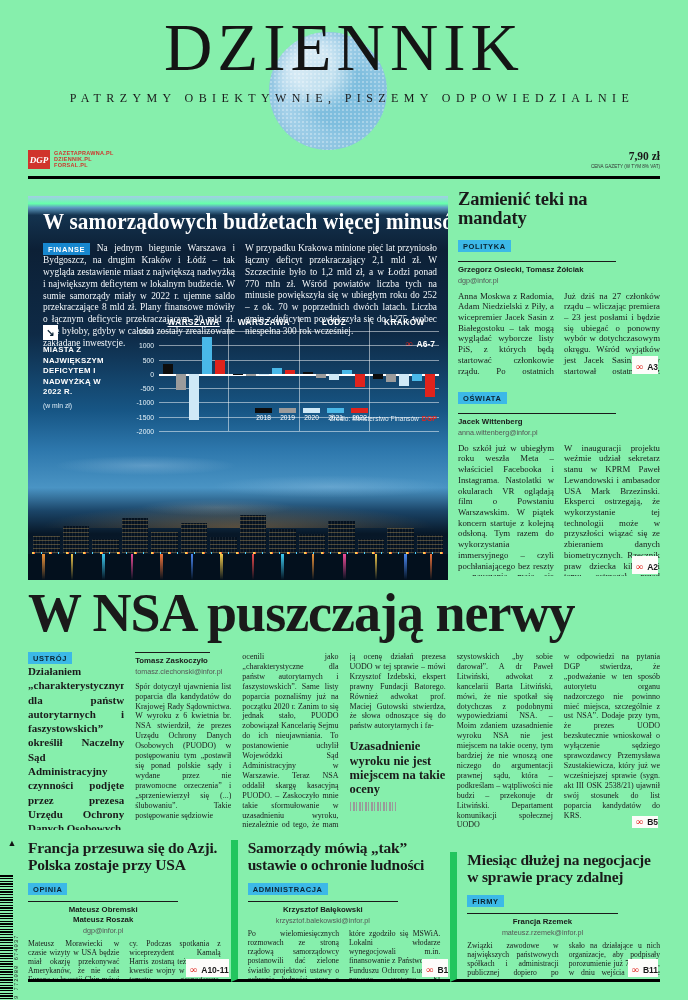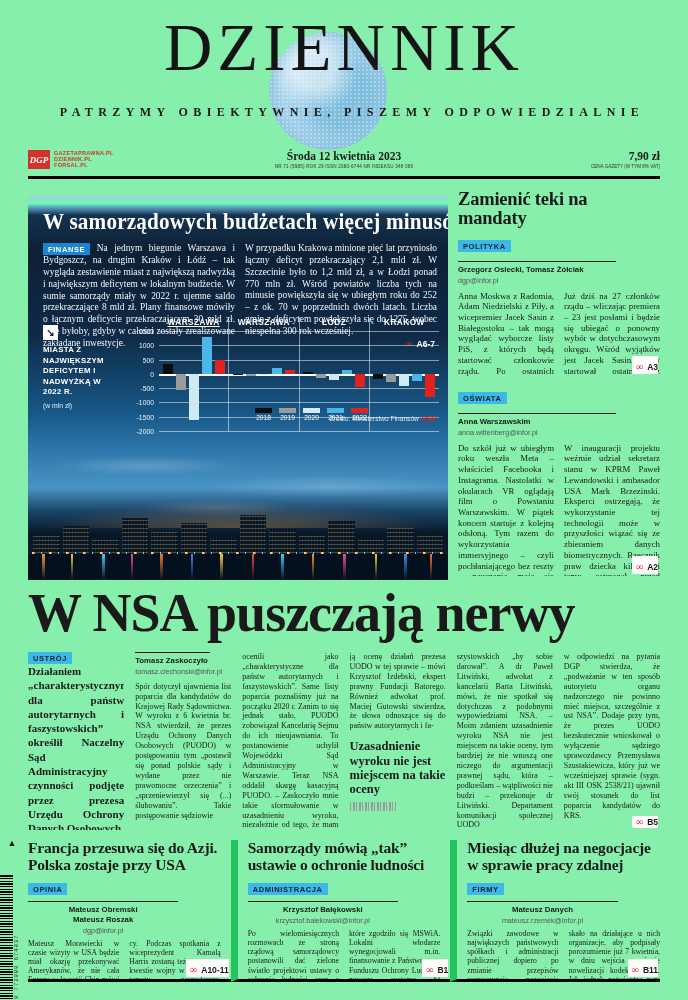--- a/index.html
+++ b/index.html
@@ -16,22 +16,22 @@
            radial-gradient(circle at 62% 55%, #7fbede 0 30%, transparent 60%),
            radial-gradient(circle, #cfe7f5 0%, #a7d2ea 55%, #86bedd 78%, #6fb0d4 100%);
          background-blend-mode:normal;}
   .globe:after{content:"";position:absolute;inset:0;border-radius:50%;
          background-image:radial-gradient(rgba(255,255,255,.5) .5px, transparent 1px);
          background-size:4px 4px;}
   .mh1,.mh2{position:relative;z-index:2;font-weight:normal;line-height:1;margin:0;white-space:nowrap;
             color:#141414;}
   .mh1{font-size:67px;letter-spacing:5px;margin-top:6px;}
   .mh2{font-size:67px;letter-spacing:3px;margin-top:-4px;}
-  .tagline{position:relative;z-index:2;font-size:12px;font-weight:bold;letter-spacing:5.4px;
-           margin-top:24px;white-space:nowrap;padding-left:16px;}
+  .tagline{position:relative;z-index:2;font-size:12px;font-weight:normal;letter-spacing:5.4px;
+           margin-top:10px;white-space:nowrap;padding-left:16px;}
 
   
   .infobar{position:absolute;top:150px;left:28px;right:28px;height:24px;}
   .brandbox{position:absolute;left:0;top:0;display:flex;gap:4px;align-items:flex-start;}
   .dgp-logo{width:22px;height:19px;background:#d0342c;color:#fff;font:italic bold 9px "Liberation Serif",serif;
             display:flex;align-items:center;justify-content:center;}
   .sites{display:flex;flex-direction:column;line-height:1.25;}
   .sites span{font:bold 5.5px "Liberation Sans",sans-serif;color:#d0342c;letter-spacing:.3px;}
   .datebox{position:absolute;left:0;right:0;top:0;text-align:center;}
   .date{font:bold 11.5px "Liberation Serif",serif;}
@@ -149,21 +149,21 @@
   .leadtext{font-size:11px;line-height:1.3;font-weight:bold;text-align:left;display:inline;}
   .ncol .byline{margin-top:0;}
   .pullquote{font:bold 12.5px "Liberation Serif",serif;line-height:1.15;text-align:left;margin-top:8px;}
   .audio-icon{width:46px;height:9px;margin-top:5px;
       background:repeating-linear-gradient(90deg,#9a9a9a 0 1px,transparent 1px 3px,#9a9a9a 3px 5px,transparent 5px 6px);}
 
   
   .bottom{position:absolute;left:28px;right:28px;top:840px;height:142px;display:flex;gap:0;}
   .bart{flex:1;position:relative;overflow:hidden;border-bottom:3px solid #000;padding:0 10px;}
   .bart:first-child{padding-left:0;}
-  .bart:last-child{padding-right:0;}
+  .bart:last-child{padding-right:0;margin-top:12px;}
   .bart + .bart{border-left:7px solid #22c55e;}
   .bart h3{margin:0 0 5px;font-size:15.5px;line-height:1.08;font-weight:bold;letter-spacing:-.2px;}
   .bart .body{font-size:7.7px;line-height:1.18;margin-top:2px;}
   .bart .byline{margin:5px 0 4px;text-align:center;}
 
   
   .leftbar{position:absolute;left:2px;top:838px;width:20px;height:156px;}
   .stamp{font-size:9px;color:#111;display:block;text-align:center;}
   .barcode-rot{position:absolute;top:86px;left:-54px;width:124px;height:26px;transform:rotate(-90deg);}
   .bars{height:16px;background:repeating-linear-gradient(90deg,#000 0 1px,transparent 1px 2px,#000 2px 4px,transparent 4px 5px,#000 5px 6px,transparent 6px 8px);}
@@ -181,24 +181,20 @@
   </header>
 
   <div class="infobar" data-interactable="false">
     <div class="brandbox" data-interactable="false">
       <div class="dgp-logo" data-interactable="false">DGP</div>
       <div class="sites" data-interactable="false">
         <span data-interactable="false">GAZETAPRAWNA.PL</span>
         <span data-interactable="false">DZIENNIK.PL</span>
         <span data-interactable="false">FORSAL.PL</span>
       </div>
-    </div>
-    <div class="datebox" data-interactable="false">
-      <div class="date" data-interactable="false">Środa 12 kwietnia 2023</div>
-      <div class="issue" data-interactable="false">NR 71 (5985) ROK 29 ISSN 2080-6744 NR INDEKSU 348 066</div>
     </div>
     <div class="pricebox" data-interactable="false">
       <div class="price" data-interactable="false">7,90 zł</div>
       <div class="pnote" data-interactable="false">CENA GAZETY (W TYM 8% VAT)</div>
     </div>
   </div>
   <div class="toprule" data-interactable="false"></div>
 
   <section class="feature" data-interactable="false">
     <div class="panel" data-interactable="false">
@@ -347,21 +343,21 @@
       <div class="cols2 body" data-interactable="false">
         <div class="col" data-interactable="false">Anna Moskwa z Radomia, Adam Niedzielski z Piły, a wicepremier Jacek Sasin z Białegostoku – tak mogą wyglądać wyborcze listy PiS, z których będą startować członkowie rządu. Po ostatnich nominacjach mamy rekordową liczbę 26 ministrów. Większość zamierza jesienią powalczyć o mandat parlamentarny.</div>
         <div class="col" data-interactable="false">Już dziś na 27 członków rządu – wliczając premiera – 23 jest posłami i będzie się ubiegać o ponowny wybór w dotychczasowym okręgu. Wśród wyjątków jest Jacek Sasin, który startował ostatnio z Chełma. Także członkowie gabinetu z drugiego szeregu, jak szef RCL Krzysztof Szczucki, zamierzają walczyć o mandat, co zwiększa konkurencję na liście. A status ministra czy wiceministra to w kampanii niewątpliwy atut.</div>
       </div>
       <span class="refline" data-interactable="false"><span class="more" data-interactable="false"></span><span class="pref">A3</span></span>
     </article>
 
     <article class="rartic r2" data-interactable="false">
       <span class="tag" data-interactable="false">OŚWIATA</span>
       <div class="byline" data-interactable="false">
-        <div class="names" data-interactable="false">Anna Warszawskim</div>
+        <div class="names" data-interactable="false">Jacek Wittenberg</div>
         <div class="email" data-interactable="false">anna.wittenberg@infor.pl</div>
       </div>
       <div class="cols2 body" data-interactable="false">
         <div class="col" data-interactable="false">Do szkół już w ubiegłym roku weszła Meta – właściciel Facebooka i Instagrama. Nastolatki w okularach VR oglądają film o Powstaniu Warszawskim. W piątek koncern startuje z kolejną odsłoną. Tym razem do wykorzystania immersyjnego – czyli pochłaniającego bez reszty – nauczania mają się szykować nauczyciele.</div>
         <div class="col" data-interactable="false">W inauguracji projektu weźmie udział sekretarz stanu w KPRM Paweł Lewandowski i ambasador USA Mark Brzezinski. Eksperci ostrzegają, że wykorzystanie tej technologii może w przyszłości wiązać się ze zbieraniem danych biometrycznych. Rzecznik praw dziecka kilka dni temu ostrzegał przed chińskim TikTokiem, który włączył się w finansowanie badań dobrostanu polskich dzieci.</div>
       </div>
       <span class="refline" data-interactable="false"><span class="more" data-interactable="false"></span><span class="pref">A2</span></span>
     </article>
   </aside>
 
@@ -422,21 +418,21 @@
         <div class="col" data-interactable="false">Po wielomiesięcznych rozmowach ze stroną rządową samorządowcy postanowili dać zielone światło projektowi ustawy o ochronie ludności oraz o stanie klęski żywiołowej – ustalił DGP. Wszystko dzięki kolejnym ustępstwom, na</div>
         <div class="col" data-interactable="false">które zgodziło się MSWiA. Lokalni włodarze wynegocjowali m.in. finansowanie z Państwowego Funduszu Ochrony Ludności nowego systemu SI OMNIBUS czy uzupełnienia zasobów na wypadek kryzysowej sytuacji. Wójtowie zachowają również dotychczasowe kompetencje w stanie klęski żywiołowej.</div>
       </div>
       <span class="refline" data-interactable="false"><span class="more" data-interactable="false"></span><span class="pref">B1</span></span>
     </article>
 
     <article class="bart" data-interactable="false">
       <h3 data-interactable="false">Miesiąc dłużej na negocjacje w sprawie pracy zdalnej</h3>
       <span class="tag" data-interactable="false">FIRMY</span>
       <div class="byline" data-interactable="false">
-        <div class="names" data-interactable="false">Mateusz Danych</div>
+        <div class="names" data-interactable="false">Francja Rzemek</div>
         <div class="email" data-interactable="false">mateusz.rzemek@infor.pl</div>
       </div>
       <div class="cols2 body" data-interactable="false">
         <div class="col" data-interactable="false">Związki zawodowe w największych państwowych spółkach i administracji publicznej dopiero po zmianie przepisów rozpoczynają negocjacje dotyczące wdrażania pracy zdalnej. Jak wynika z informacji DGP, wielu pracodawców naci-</div>
         <div class="col" data-interactable="false">skało na działające u nich organizacje, aby podpisały porozumienie już 7 kwietnia, w dniu wejścia w życie nowelizacji kodeksu pracy. Jak jednak potwierdza nam NSZZ „Solidarność”, część związkowców odmówiła zgody na porozumienie, bo nowe przepisy gwarantują im czas na negocjacje w tej sprawie aż do 7 maja.</div>
       </div>
       <span class="refline" data-interactable="false"><span class="more" data-interactable="false"></span><span class="pref">B11</span></span>
     </article>
   </section>
 

